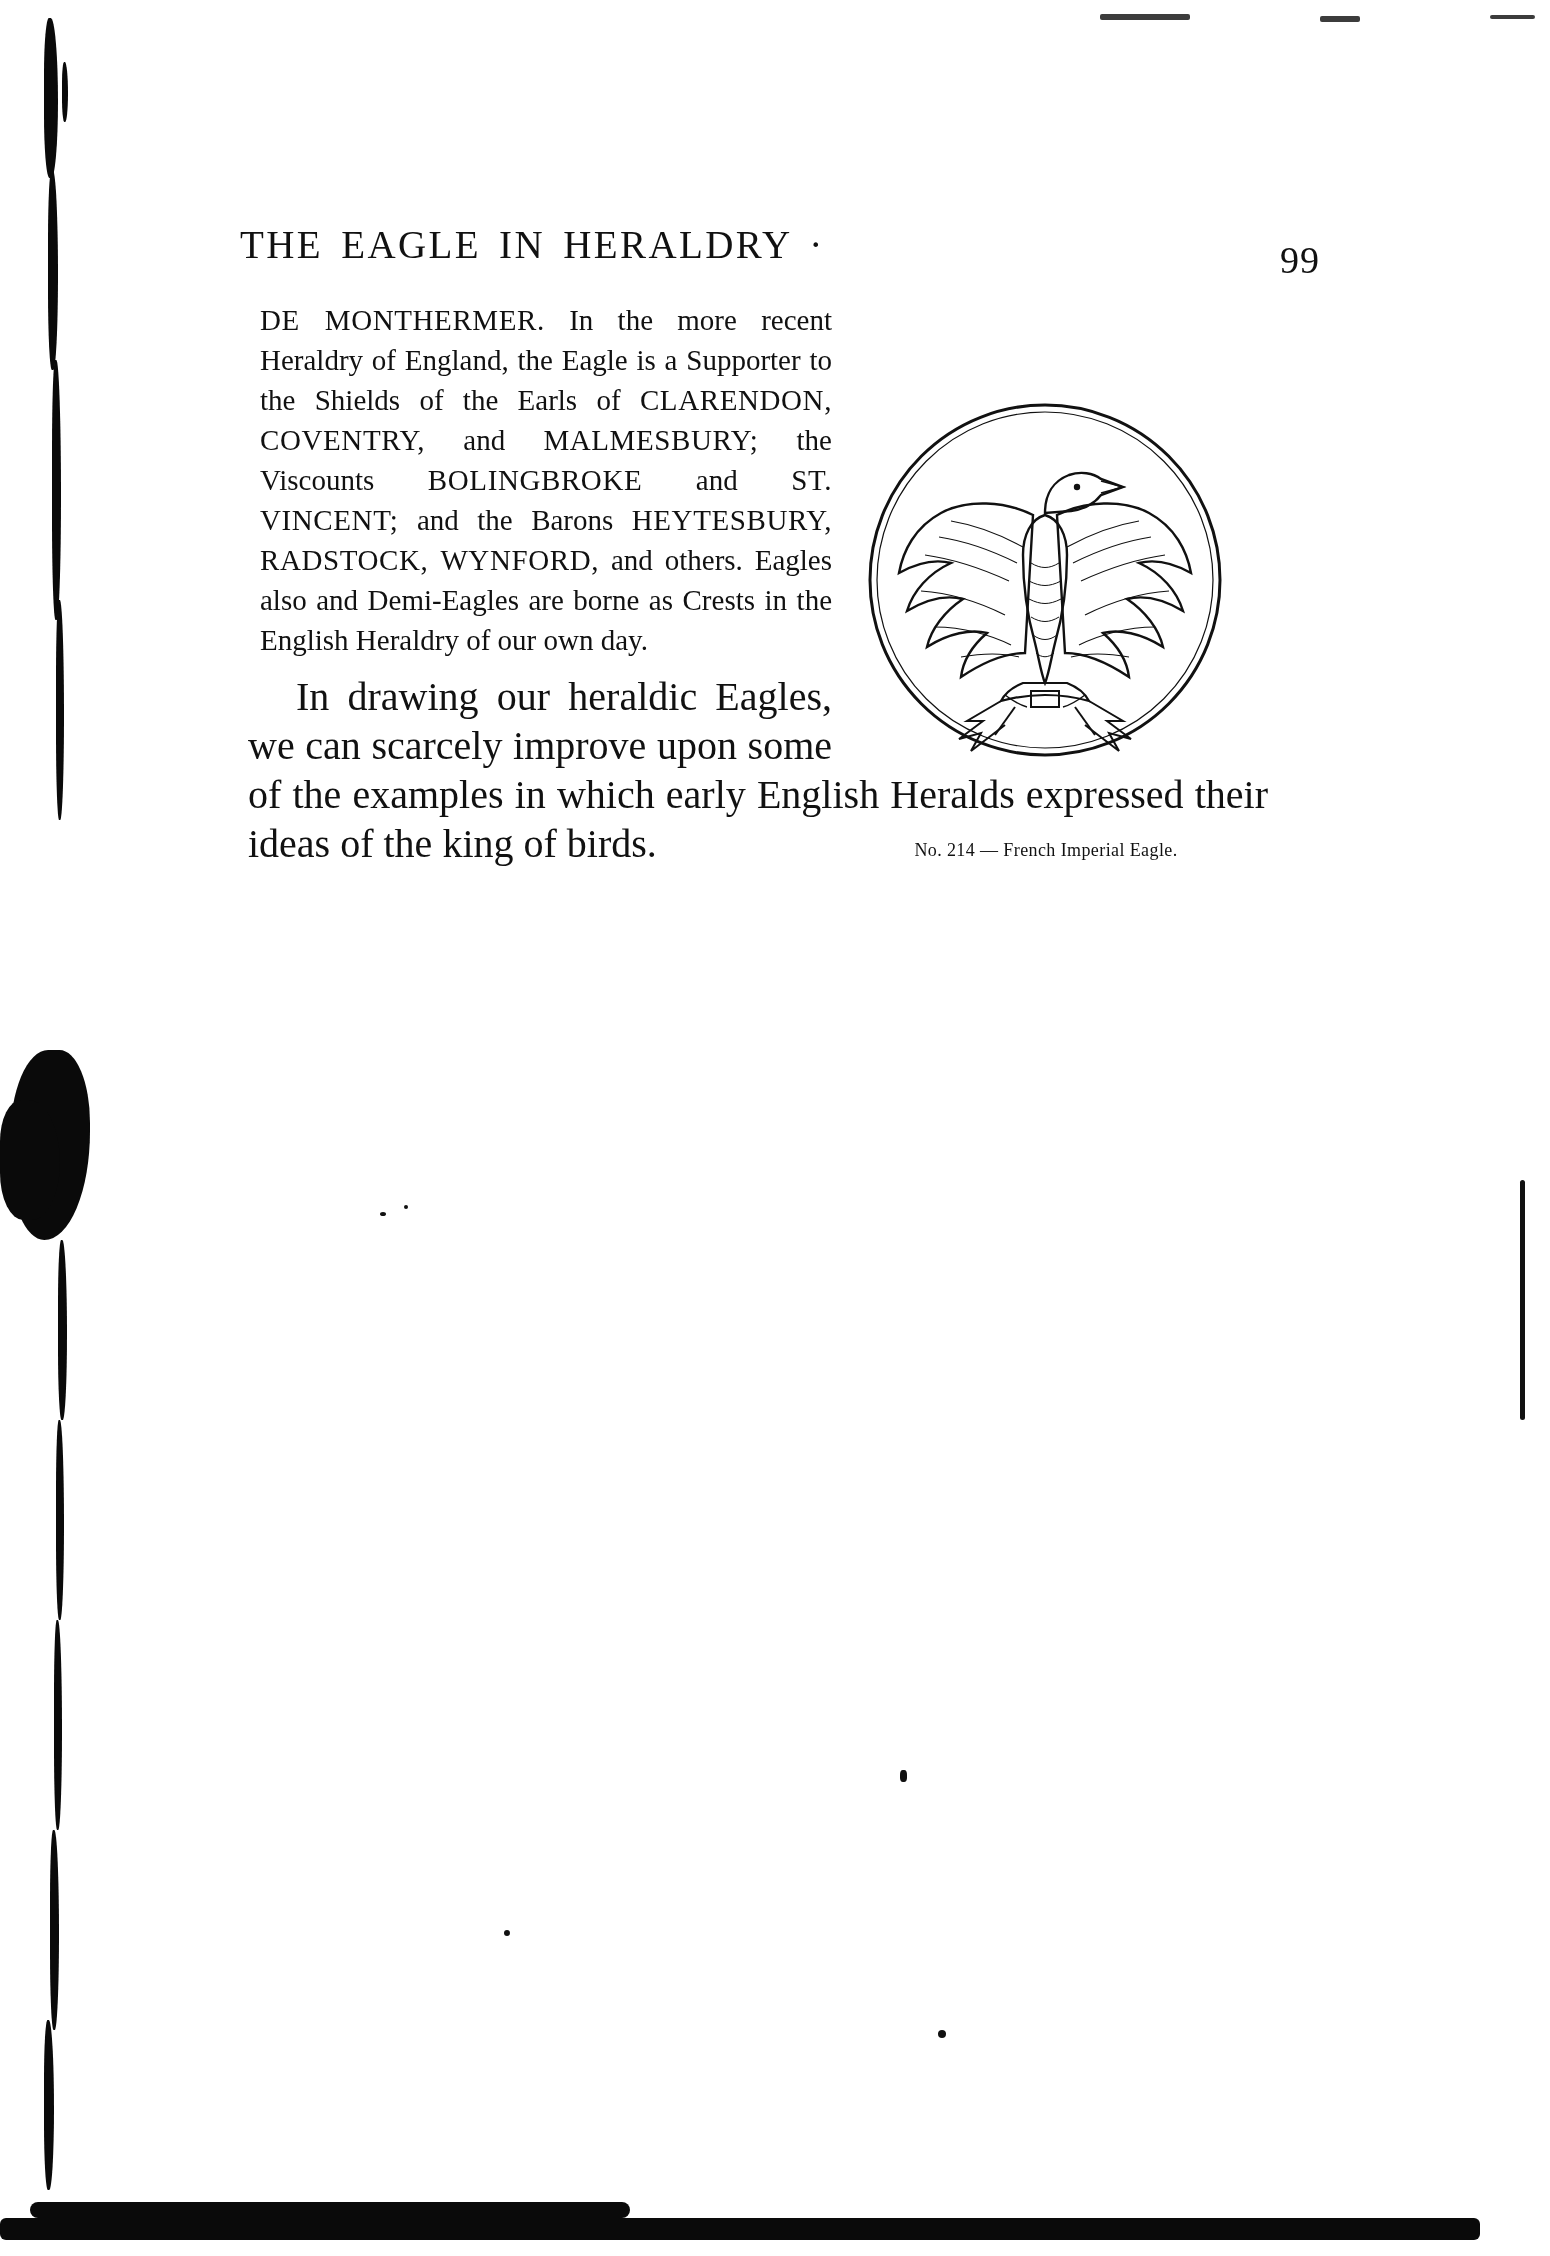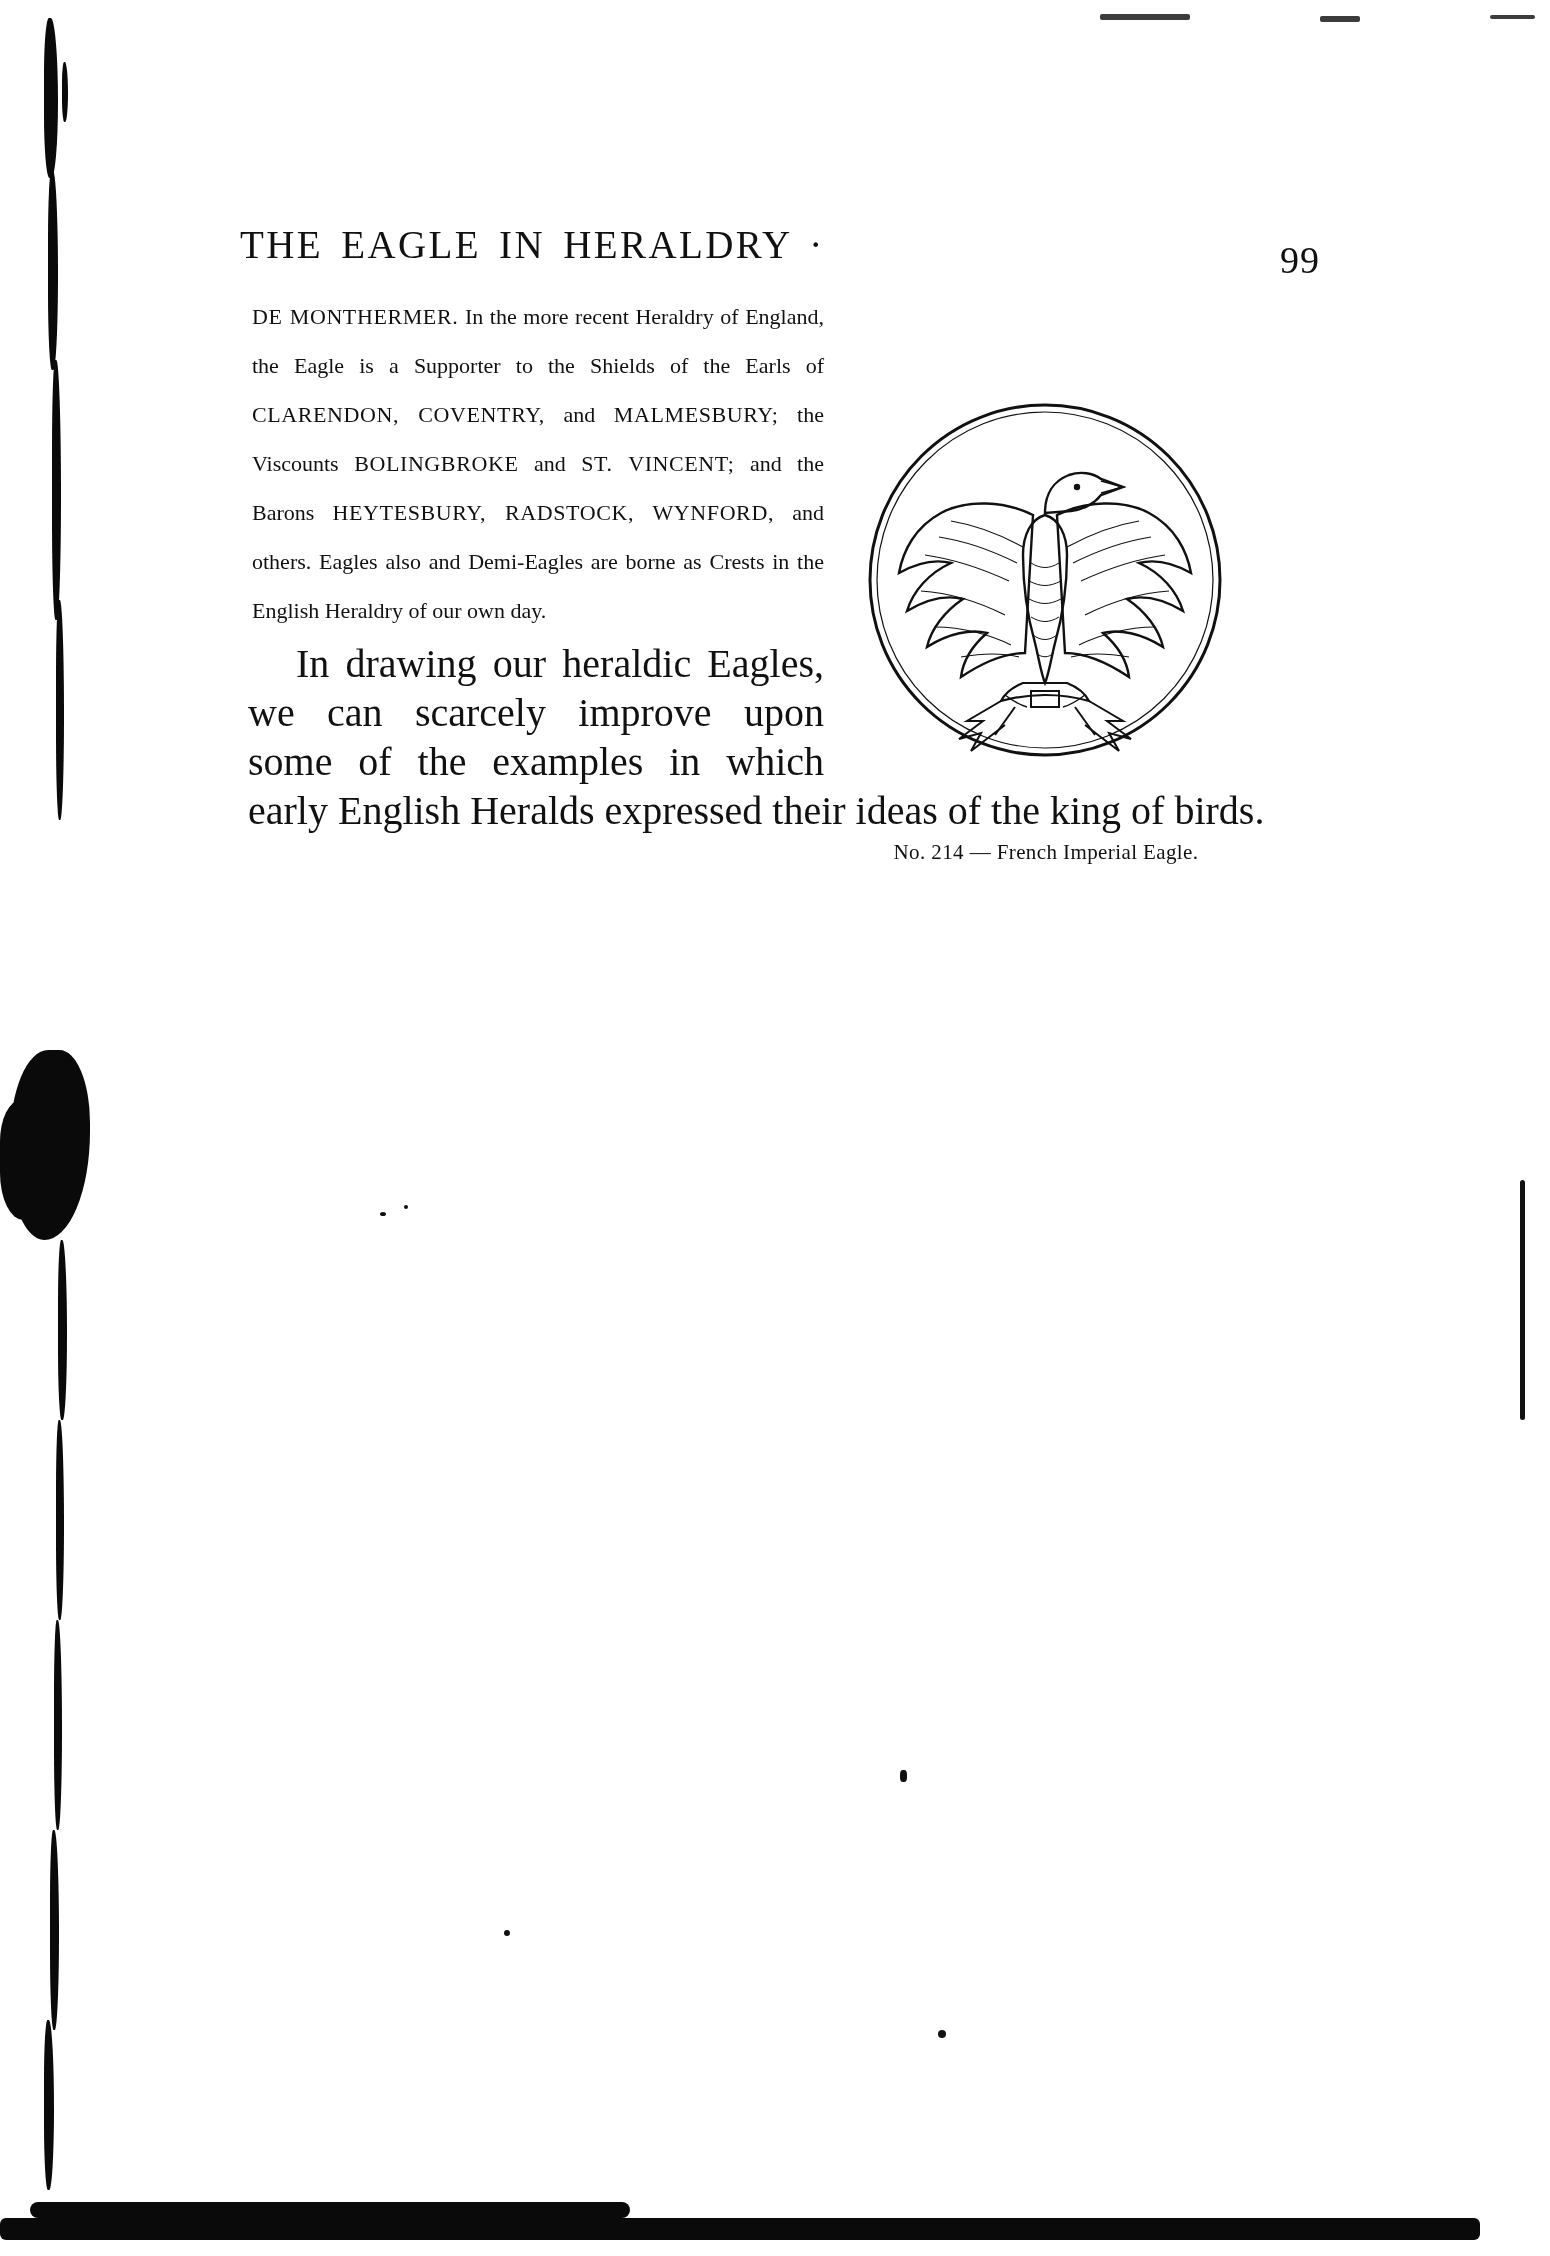--- a/index.html
+++ b/index.html
@@ -92,24 +92,24 @@
   }
 
   .text-col {
     position: absolute;
     left: 248px;
     top: 288px;
     width: 1020px;
   }
 
   .para {
-    font-size: 22px;
-    line-height: 49px;
+    font-size: 29px;
+    line-height: 40px;
     text-align: justify;
-    margin: 4px;
+    margin: 12px;
   }
   .para.p1 {
     width: 1020px;
   }
   .sc {
     font-variant: small-caps;
     letter-spacing: .6px;
   }
 
   
@@ -134,21 +134,21 @@
     position: absolute;
     left: 855px;
     top: 395px;
     width: 380px;
   }
   .fig-caption {
     position: absolute;
     left: 830px;
     top: 840px;
     width: 432px;
-    font-size: 21px;
+    font-size: 18px;
     letter-spacing: .4px;
     text-align: center;
     font-family: "Liberation Serif", serif;
   }
 
   .eagle-svg { display: block; }
 </style>
 </head>
 <body>
 

